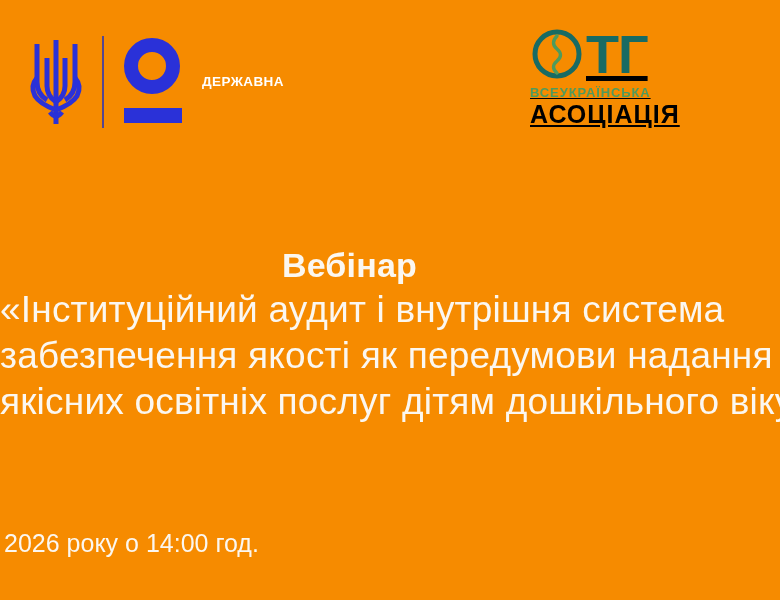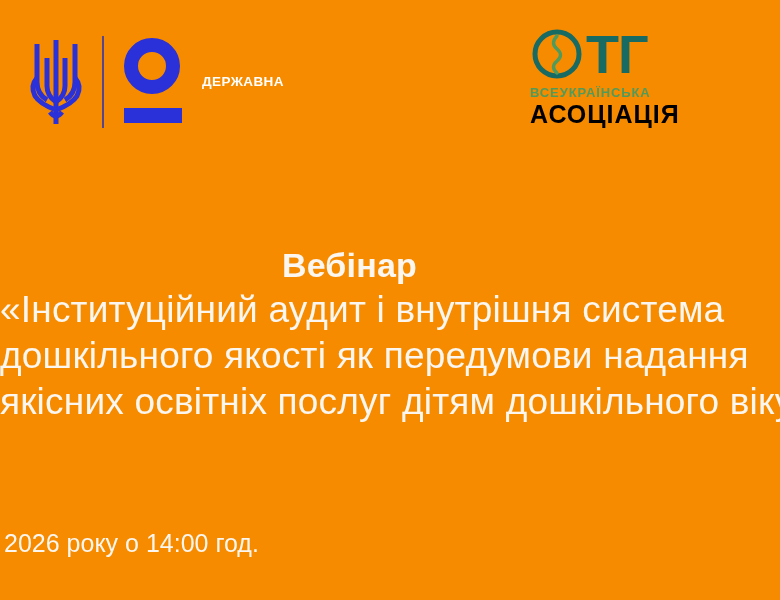--- a/index.html
+++ b/index.html
@@ -86,20 +86,21 @@
     white-space: nowrap;
   }
   #dsyao-text div { display: block; }
 
   
   #otg-logo {
     position: absolute;
     left: 530px;
     top: 26px;
     width: 150px;
+    text-decoration: underline;
   }
   #otg-wordmark {
     display: flex;
     flex-direction: row;
     align-items: center;
     height: 56px;
   }
   #otg-o-icon {
     width: 54px;
     height: 54px;
@@ -213,19 +214,19 @@
       </div>
       <div id="otg-sub1">ВСЕУКРАЇНСЬКА</div>
       <div id="otg-sub2">АСОЦІАЦІЯ</div>
     </div>
 
   </div>
 
   <div id="title-block">
     <div id="webinar-kicker">Вебінар</div>
     <div class="title-line">«Інституційний аудит і внутрішня система</div>
-    <div class="title-line">дошкільного якості як передумови надання</div>
+    <div class="title-line">забезпечення якості як передумови надання</div>
     <div class="title-line">якісних освітніх послуг дітям дошкільного віку»</div>
   </div>
 
   <div id="date-line">26 лютого 2026 року о 14:00 год.</div>
 
 </div>
 
 </body></html>

